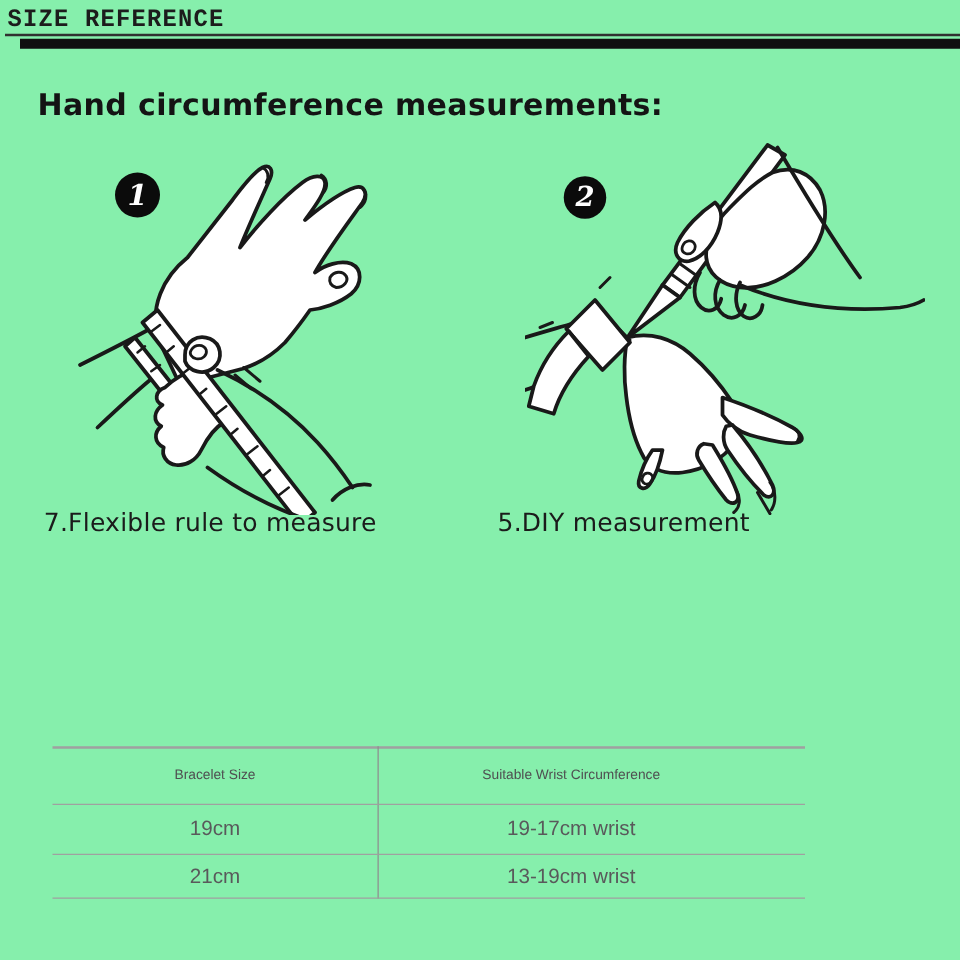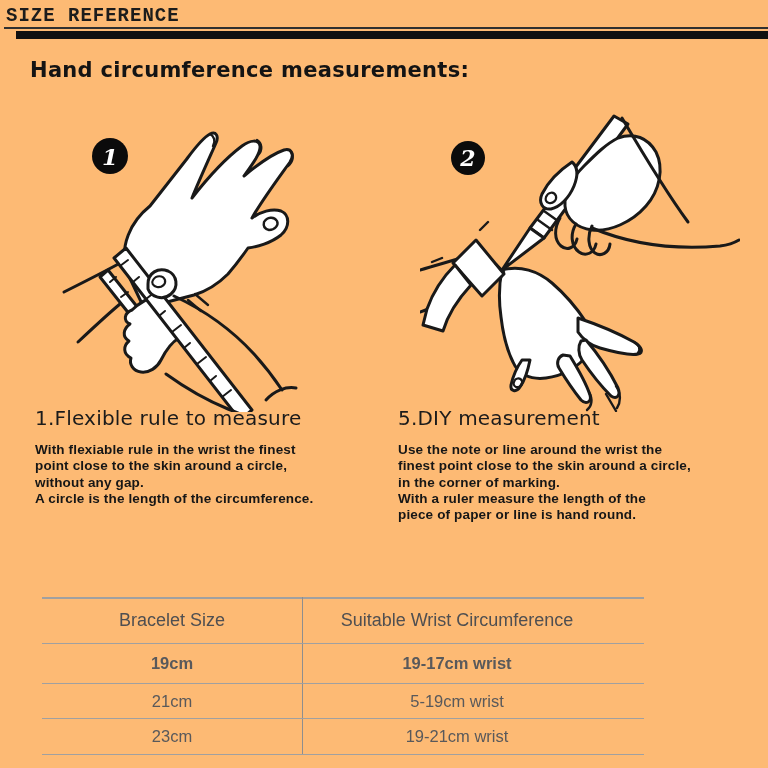--- a/index.html
+++ b/index.html
@@ -1,29 +1,29 @@
 <!DOCTYPE html>
 <html><head>
 <meta charset="utf-8">
 <style>
   html,body{margin:0;padding:0;background:#ffffff;}
-  #stage{position:relative;width:768px;height:768px;background:#fdba74;overflow:hidden;
+  #stage{position:relative;width:768px;height:768px;background:#86efac;overflow:hidden;
          font-family:"Liberation Sans",sans-serif;}
 
   
   .hdr-label{position:absolute;left:6px;top:4px;
     font-family:"Liberation Mono","DejaVu Sans Mono",monospace;
     font-weight:bold;font-size:19px;letter-spacing:1px;color:#1c1c1c;
     transform:scaleY(1.05);transform-origin:top left;white-space:nowrap;}
   .rule-thin{position:absolute;left:4px;top:27px;right:0;height:2px;background:#303030;}
   .rule-thick{position:absolute;left:16px;top:31px;right:0;height:8px;background:#101010;}
 
   
-  .page-title{position:absolute;left:30px;top:58px;
-    font-family:"DejaVu Sans",sans-serif;font-weight:bold;font-size:21px;
+  .page-title{position:absolute;left:30px;top:70px;
+    font-family:"DejaVu Sans",sans-serif;font-weight:bold;font-size:24px;
     letter-spacing:.3px;color:#141414;white-space:nowrap;}
 
   
   .fig{position:absolute;width:320px;height:300px;}
   #fig1{left:60px;top:112px;}
   #fig2{left:420px;top:112px;}
   .badge{position:absolute;width:36px;height:36px;border-radius:50%;background:#0b0b0b;
     color:#ffffff;display:flex;align-items:center;justify-content:center;
     font-family:"DejaVu Serif",serif;font-style:italic;font-weight:bold;font-size:23px;
     line-height:1;}
@@ -41,26 +41,26 @@
     line-height:16.3px;color:#161616;letter-spacing:.15px;white-space:pre-line;}
   #sec-body-left{left:35px;width:350px;}
   #sec-body-right{left:398px;width:360px;}
 
   
   .size-table{position:absolute;left:42px;top:597px;width:602px;
     border-collapse:collapse;table-layout:fixed;
     color:#59595b;font-family:"Liberation Sans",sans-serif;}
   .size-table td{text-align:center;vertical-align:middle;
     border-bottom:1.5px solid #a0a0a0;}
-  .size-table tr.t-head td{height:44px;font-size:18px;color:#4f4f51;}
+  .size-table tr.t-head td{height:44px;font-size:11px;color:#4f4f51;}
   .size-table td.col-left{width:258px;border-right:1.5px solid #8e8e8e;}
   .size-table td.col-right{padding-right:34px;}
   .size-table tr{height:35px;}
   .size-table tr.t-head{height:45px;}
-  .size-table tr.r1{height:40px;font-weight:bold;}
+  .size-table tr.r1{height:40px;}
   .size-table tr.r2{height:35px;}
   .size-table tr.r3{height:36px;}
   .size-table tr.body-row td{font-size:16.5px;}
   .tbl-topline{position:absolute;left:42px;top:597px;width:602px;height:1.5px;background:#a0a0a0;}
 </style>
 </head>
 <body>
 
 <div id="stage">
 
@@ -132,48 +132,35 @@
       <path stroke-width="2.2" d="M126,85 C128,80 134,79 136,84 C137,88 133,92 129,91 C126,90 125,88 126,85 Z"></path>
 
       <path d="M202,6 C222,40 246,80 268,110"></path>
       <path d="M172,116 C210,132 254,138 300,134 C308,133 314,131 319,128"></path>
     </g>
   </svg>
 
   <div class="badge" id="badge1">1</div>
   <div class="badge" id="badge2">2</div>
 
-  <div class="sec-heading" id="sec-heading-left">1.Flexible rule to measure</div>
+  <div class="sec-heading" id="sec-heading-left">7.Flexible rule to measure</div>
   <div class="sec-heading" id="sec-heading-right">5.DIY measurement</div>
 
-  <div class="sec-body" id="sec-body-left">With flexiable rule in the wrist the finest
-point close to the skin around a circle,
-without any gap.
-A circle is the length of the circumference.</div>
-  <div class="sec-body" id="sec-body-right">Use the note or line around the wrist the
-finest point close to the skin around a circle,
-in the corner of marking.
-With a ruler measure the length of the
-piece of paper or line is hand round.</div>
 
   <div class="tbl-topline"></div>
   <table class="size-table">
     <tbody>
       <tr class="t-head">
         <td class="col-left">Bracelet Size</td>
         <td class="col-right">Suitable Wrist Circumference</td>
       </tr>
       <tr class="body-row r1">
         <td class="col-left">19cm</td>
         <td class="col-right">19-17cm wrist</td>
       </tr>
       <tr class="body-row r2">
         <td class="col-left">21cm</td>
-        <td class="col-right">5-19cm wrist</td>
-      </tr>
-      <tr class="body-row r3">
-        <td class="col-left">23cm</td>
-        <td class="col-right">19-21cm wrist</td>
+        <td class="col-right">13-19cm wrist</td>
       </tr>
     </tbody>
   </table>
 
 </div>
 
 </body></html>

